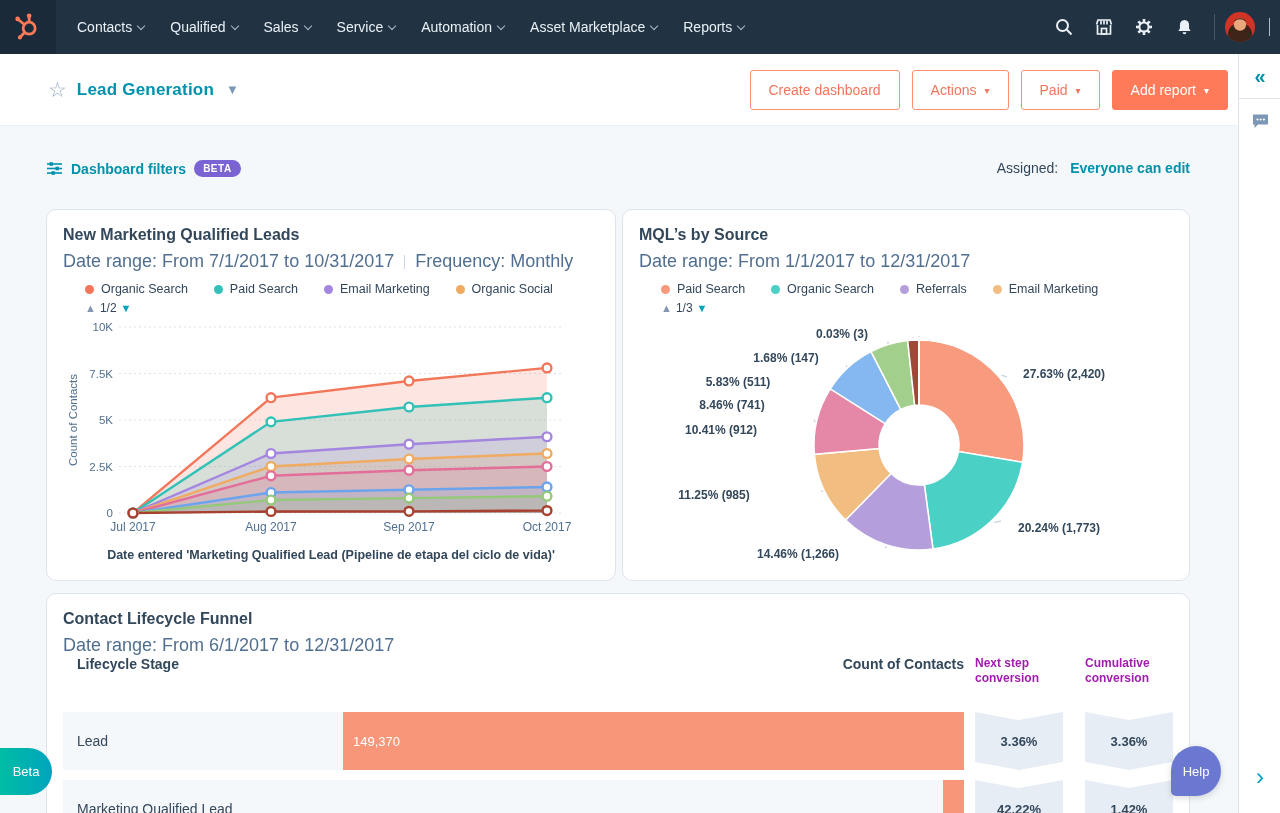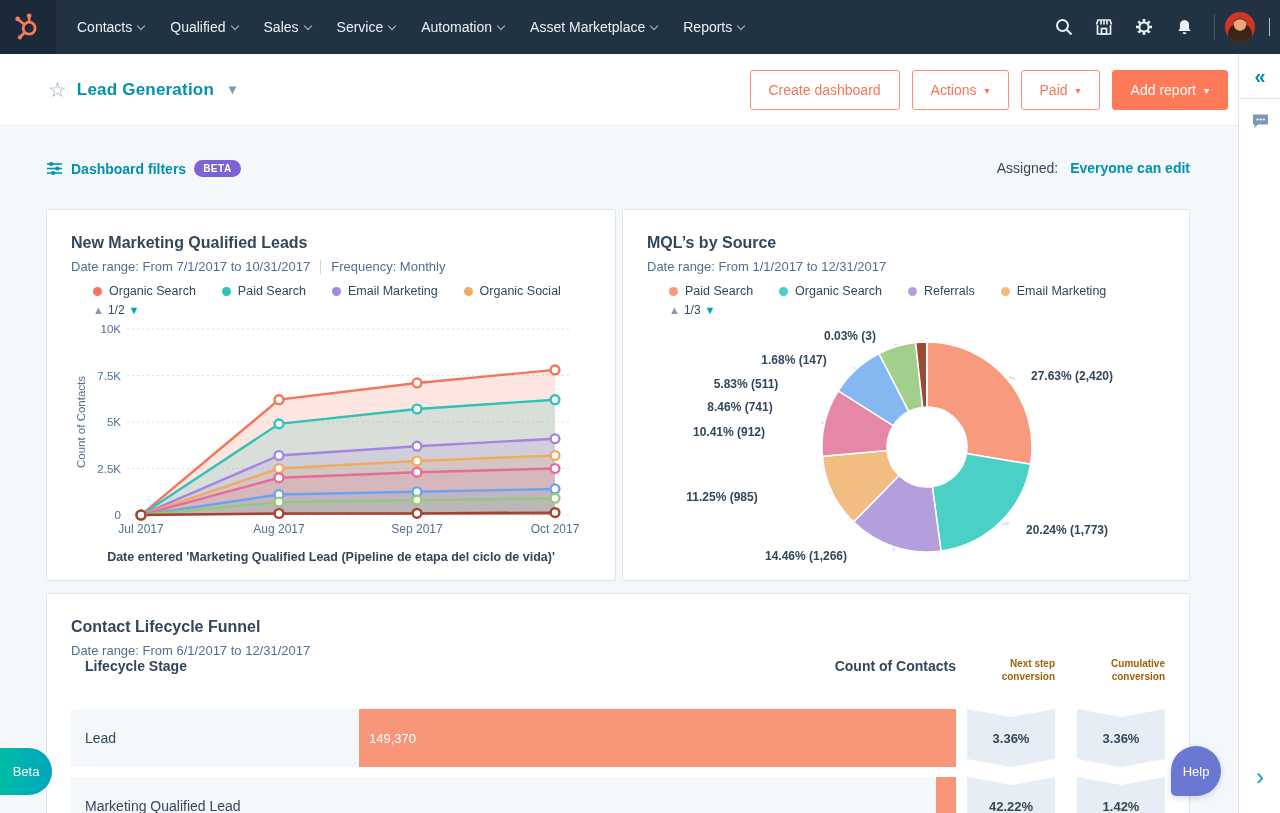--- a/index.html
+++ b/index.html
@@ -41,48 +41,48 @@
   
   .filters-row { margin-top:34px; display:flex; align-items:flex-start; }
   .filters-left { display:flex; align-items:center; gap:8px; cursor:pointer; }
   .filters-label { color:#0091ae; font-size:14px; font-weight:bold; }
   .beta-badge { background:#7c63d4; color:#fff; font-size:10px; font-weight:bold; letter-spacing:.5px; padding:3px 9px; border-radius:9px; }
   .assigned { margin-left:auto; font-size:14px; color:#33475b; }
   .assigned a { color:#0091ae; font-weight:bold; text-decoration:none; margin-left:12px; cursor:pointer; }
 
   
   .cards-row { display:flex; gap:6px; margin-top:32px; }
-  .card { background:#fff; border:1px solid #dfe3eb; border-radius:2px; padding:24px; }
+  .card { background:#fff; border:1px solid #dfe3eb; border-radius:10px; padding:16px; }
   .card-line { width:570px; height:372px; }
   .card-donut { width:568px; height:372px; }
   .card-title { color:#33475b; font-size:16px; font-weight:bold; }
-  .card-meta { margin-top:7px; font-size:13px; color:#516f90; display:flex; align-items:center; gap:10px; }
+  .card-meta { margin-top:7px; font-size:18px; color:#516f90; display:flex; align-items:center; gap:10px; }
   .meta-sep { width:1px; height:14px; background:#cbd6e2; }
   .legend { margin-top:10px; display:flex; align-items:center; gap:26px; padding-left:22px; }
   .legend-item { display:flex; align-items:center; gap:7px; font-size:12.5px; color:#33475b; cursor:pointer; }
   .legend-dot { width:9px; height:9px; border-radius:50%; }
   .pager { margin-top:5px; padding-left:22px; display:flex; align-items:center; gap:4px; font-size:12px; color:#33475b; }
   .pager .up { color:#8498b3; font-size:11px; cursor:pointer; }
   .pager .down { color:#00a4bd; font-size:11px; cursor:pointer; }
 
   .chart-wrap { margin-top:4px; }
   .chart-footer { margin-top:2px; text-align:center; font-size:12.5px; font-weight:bold; color:#33475b; line-height:1.35; padding:0 24px; }
 
   .donut-wrap { position:relative; width:536px; height:268px; margin-top:6px; }
   .donut-label { position:absolute; transform:translate(-50%,-50%); font-size:12px; font-weight:bold; color:#33475b; white-space:nowrap; }
 
   
   .card-funnel { width:1144px; margin-top:12px; height:340px; }
   .funnel-head-row { display:flex; align-items:flex-start; margin-bottom:26px; }
   .fh-stage { width:280px; padding-left:14px; font-size:14px; font-weight:bold; color:#33475b; }
   .fh-count { flex:1; text-align:right; font-size:14px; font-weight:bold; color:#33475b; }
-  .fh-badge { width:88px; margin-left:11px; text-align:right; font-size:10px; font-weight:bold; color:#a16207; line-height:1.25; }
+  .fh-badge { width:88px; margin-left:11px; text-align:left; font-size:12px; font-weight:bold; color:#a21caf; line-height:1.25; }
   .fh-badge.second { margin-left:22px; }
   .f-row { display:flex; align-items:stretch; height:58px; margin-bottom:10px; }
-  .f-main { flex:1; display:flex; background:#f5f8fa;gap:8px; }
+  .f-main { flex:1; display:flex; background:#f5f8fa; }
   .f-stage { width:280px; padding-left:14px; display:flex; align-items:center; font-size:14px; color:#33475b; }
   .f-bararea { flex:1; position:relative; }
   .f-bar { position:absolute; right:0; top:0; height:100%; background:#f8967a; }
   .f-val-in { position:absolute; left:10px; top:50%; transform:translateY(-50%); color:#fff; font-size:13px; }
   .f-badge { width:88px; margin-left:11px; background:#e7edf5; clip-path:polygon(0 0,50% 14%,100% 0,100% 86%,50% 100%,0 86%); display:flex; align-items:center; justify-content:center; font-size:13px; font-weight:bold; color:#33475b; }
   .f-badge.second { margin-left:22px; }
 
   
   .beta-pill { position:absolute; left:0; top:748px; width:52px; height:47px; background:linear-gradient(90deg,#00bda5,#00a4bd); border-radius:0 26px 26px 0; display:flex; align-items:center; justify-content:center; color:#fff; font-size:13px; z-index:60; cursor:pointer; }
   .help-bubble { position:absolute; right:59px; top:746px; width:50px; height:50px; background:#6a78d2; border-radius:25px 25px 25px 5px; display:flex; align-items:center; justify-content:center; color:#fff; font-size:13px; z-index:60; cursor:pointer; box-shadow:0 2px 6px rgba(0,0,0,.15); }

